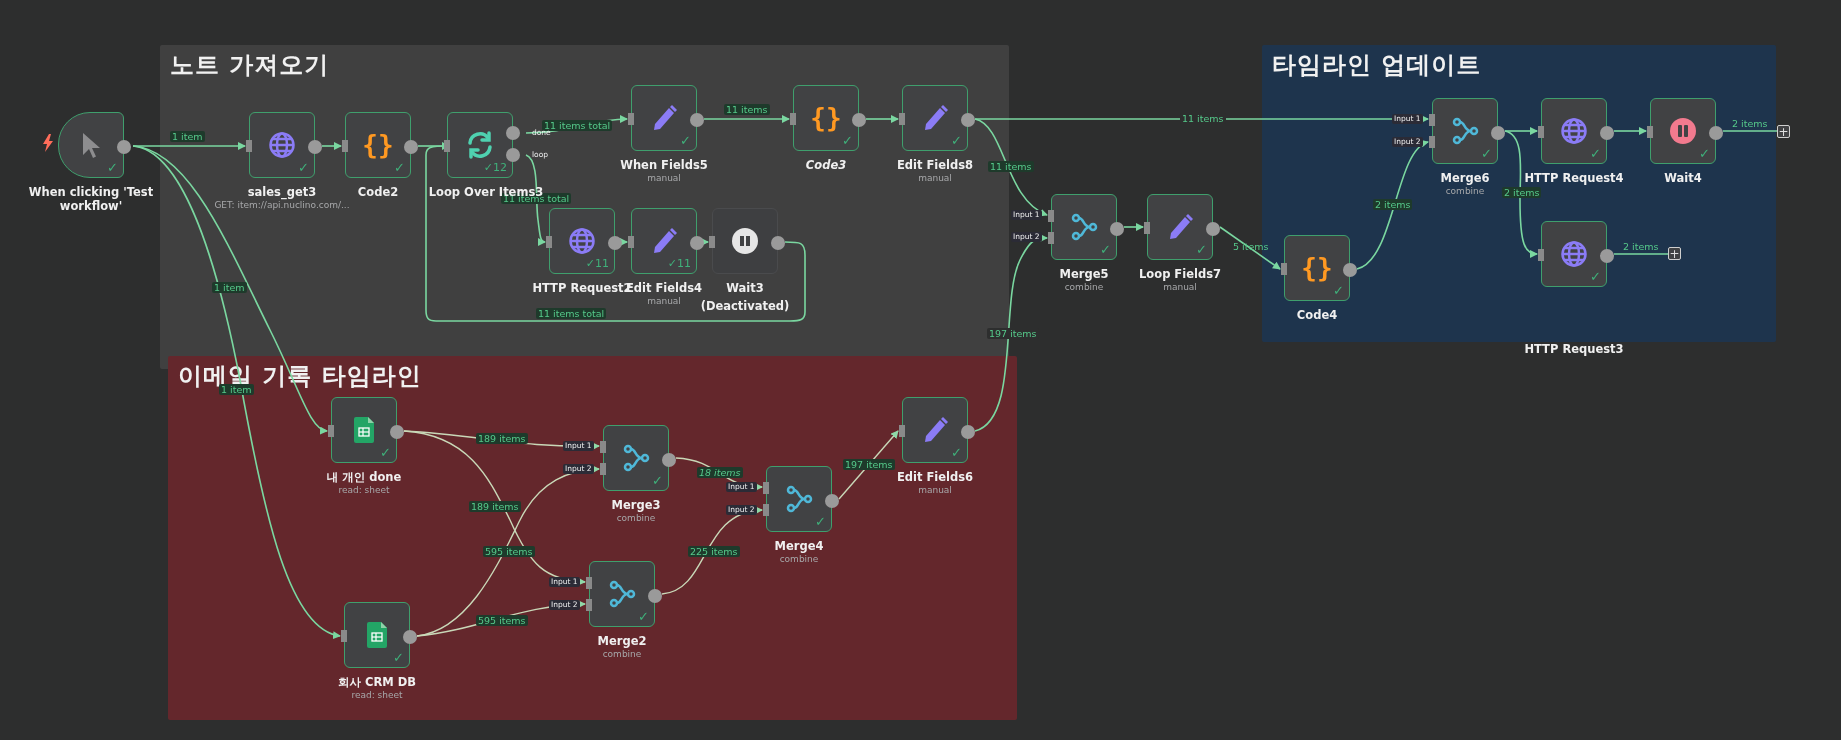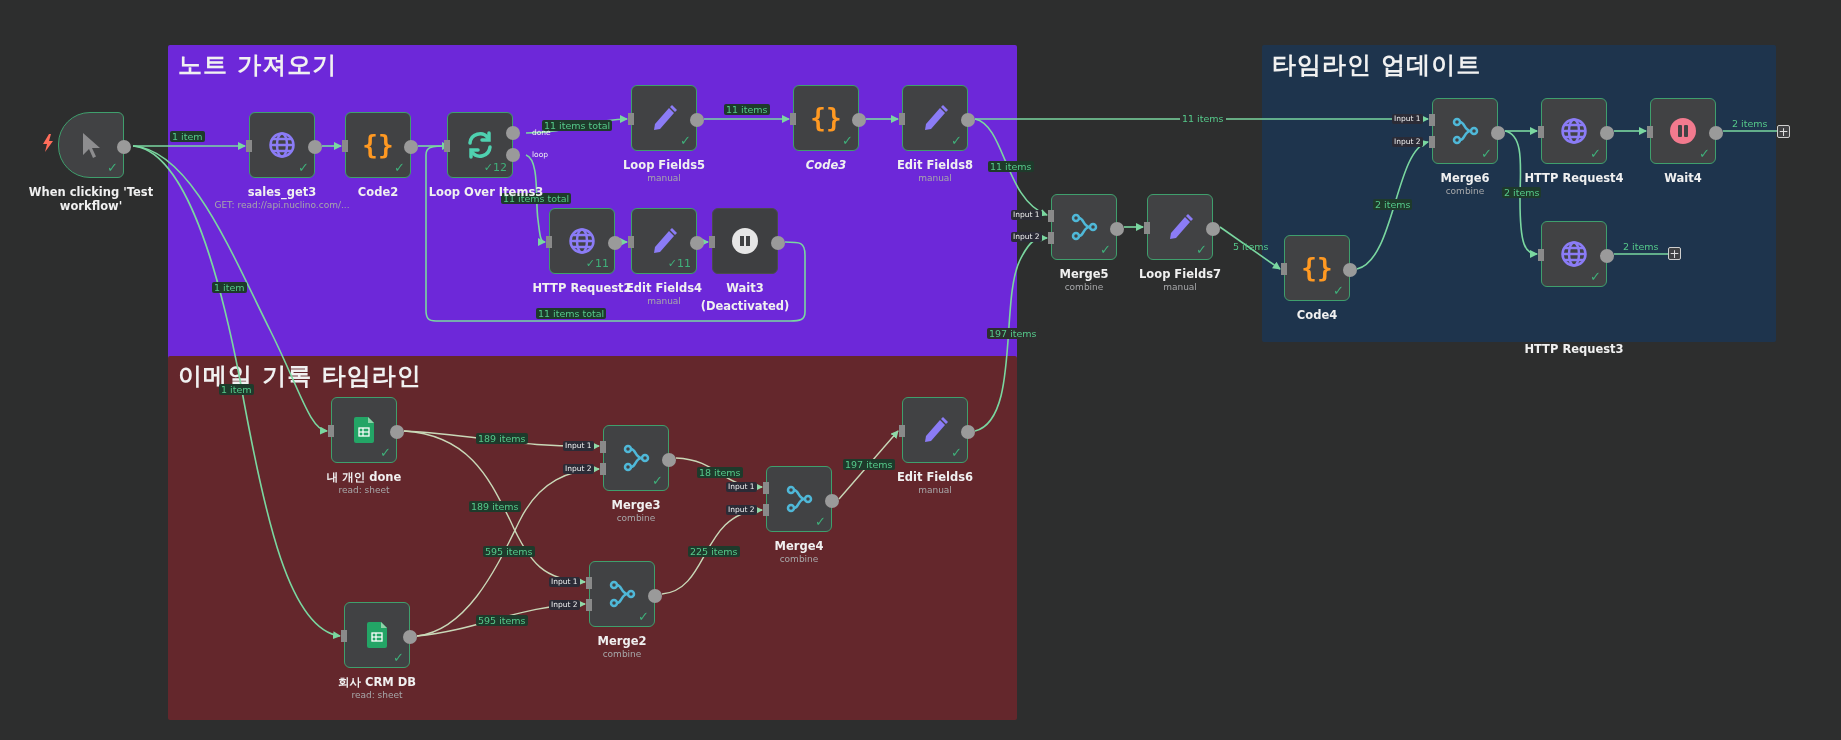--- a/index.html
+++ b/index.html
@@ -20,21 +20,21 @@
   .elabel{position:absolute;font-size:9.5px;color:#55c98a;background:#1e3a2b;padding:0 2px;line-height:11px;white-space:nowrap;border-radius:2px;}
   .elabel.plain{background:transparent;}
   .inlabel{position:absolute;font-size:7.5px;color:#f0f0f0;background:#2b2b36;padding:0 2px;line-height:10px;border-radius:2px;white-space:nowrap;}
   .outlabel{position:absolute;font-size:7.5px;color:#f0f0f0;line-height:10px;white-space:nowrap;}
   .plus{position:absolute;width:13px;height:13px;border:1.5px solid #cfcfcf;border-radius:2px;color:#e0e0e0;font-size:12px;line-height:12px;text-align:center;background:#414244;box-sizing:border-box;}
   .bolt{position:absolute;color:#ff6d5a;font-size:16px;}
 </style>
 </head>
 <body>
 
-<div class="sticky" style="left:168px;top:45px;width:849px;height:324px;background:#6d28d9;">
+<div class="sticky" style="left:160px;top:45px;width:849px;height:324px;background:#404040;">
   <div class="title">노트 가져오기</div>
 </div>
 <div class="sticky" style="left:168px;top:356px;width:849px;height:364px;background:#64272c;">
   <div class="title">이메일 기록 타임라인</div>
 </div>
 <div class="sticky" style="left:1262px;top:45px;width:514px;height:297px;background:#1e344d;">
   <div class="title">타임라인 업데이트</div>
 </div>
 
 <svg id="edges">
@@ -93,21 +93,21 @@
 <div class="elabel" style="left:988px;top:161px;">11 items</div>
 <div class="elabel plain" style="left:1231px;top:241px;">5 items</div>
 <div class="elabel" style="left:1373px;top:199px;">2 items</div>
 <div class="elabel" style="left:1502px;top:187px;">2 items</div>
 <div class="elabel plain" style="left:1730px;top:118px;">2 items</div>
 <div class="elabel plain" style="left:1621px;top:241px;">2 items</div>
 <div class="elabel" style="left:476px;top:433px;">189 items</div>
 <div class="elabel" style="left:469px;top:501px;">189 items</div>
 <div class="elabel" style="left:483px;top:546px;">595 items</div>
 <div class="elabel" style="left:476px;top:615px;">595 items</div>
-<div class="elabel" style="left:697px;top:467px;">18 items</div>
+<div class="elabel" style="left:697px;top:467px;font-style:italic;">18 items</div>
 <div class="elabel" style="left:688px;top:546px;">225 items</div>
 <div class="elabel" style="left:843px;top:459px;">197 items</div>
 <div class="elabel plain" style="left:987px;top:328px;background:#2d2e2e;">197 items</div>
 
 <div class="plus" style="left:1777px;top:125px;">+</div>
 <div class="plus" style="left:1668px;top:247px;">+</div>
 
 <div class="bolt" style="left:42px;top:134px;">
   <svg width="12" height="18" viewBox="0 0 12 18">
       <path d="M7,0 L1,10 L5,10 L3,18 L11,7 L7,7 L9,0 z" fill="#ff6d5a"></path>
@@ -132,21 +132,21 @@
         <circle cx="14" cy="14" r="11.5"></circle>
         <ellipse cx="14" cy="14" rx="5" ry="11.5"></ellipse>
         <line x1="2.5" y1="14" x2="25.5" y2="14"></line>
         <path d="M4.5,8 H23.5 M4.5,20 H23.5"></path>
       </svg>
   </div>
   <span class="check">✓</span>
   <div class="port-out" style="top:27px;"></div>
 </div>
 <div class="nlabel" style="left:202px;top:185px;">sales_get3</div>
-<div class="nsub" style="left:192px;top:200px;">GET: read://api.nuclino.com/...</div>
+<div class="nsub" style="left:192px;top:200px;">GET: item://api.nuclino.com/...</div>
 
 <div class="node" style="left:345px;top:112px;">
   <div class="port-in" style="top:27px;"></div>
   <div class="icon" style="color:#ff9922;font-size:26px;font-weight:bold;font-family:'DejaVu Sans Mono',monospace;">{}</div>
   <span class="check">✓</span>
   <div class="port-out" style="top:27px;"></div>
 </div>
 <div class="nlabel" style="left:298px;top:185px;">Code2</div>
 
 <div class="node" style="left:447px;top:112px;">
@@ -171,21 +171,21 @@
   <div class="port-in" style="top:27px;"></div>
   <div class="icon">
     <svg width="28" height="28" viewBox="0 0 28 28">
         <path d="M5,20 L19,4 L24,9 L10,25 L4,26 z" fill="#8b7cf6"></path>
         <path d="M20,3 L22,1 L27,6 L25,8 z" fill="#8b7cf6"></path>
       </svg>
   </div>
   <span class="check">✓</span>
   <div class="port-out" style="top:27px;"></div>
 </div>
-<div class="nlabel" style="left:584px;top:158px;">Loop Fields5</div>
+<div class="nlabel" style="left:584px;top:158px;">When Fields5</div>
 <div class="nsub" style="left:574px;top:173px;">manual</div>
 
 <div class="node" style="left:793px;top:85px;">
   <div class="port-in" style="top:27px;"></div>
   <div class="icon" style="color:#ff9922;font-size:26px;font-weight:bold;font-family:'DejaVu Sans Mono',monospace;">{}</div>
   <span class="check">✓</span>
   <div class="port-out" style="top:27px;"></div>
 </div>
 <div class="nlabel" style="left:746px;top:158px;font-style:italic;">Code3</div>
 

